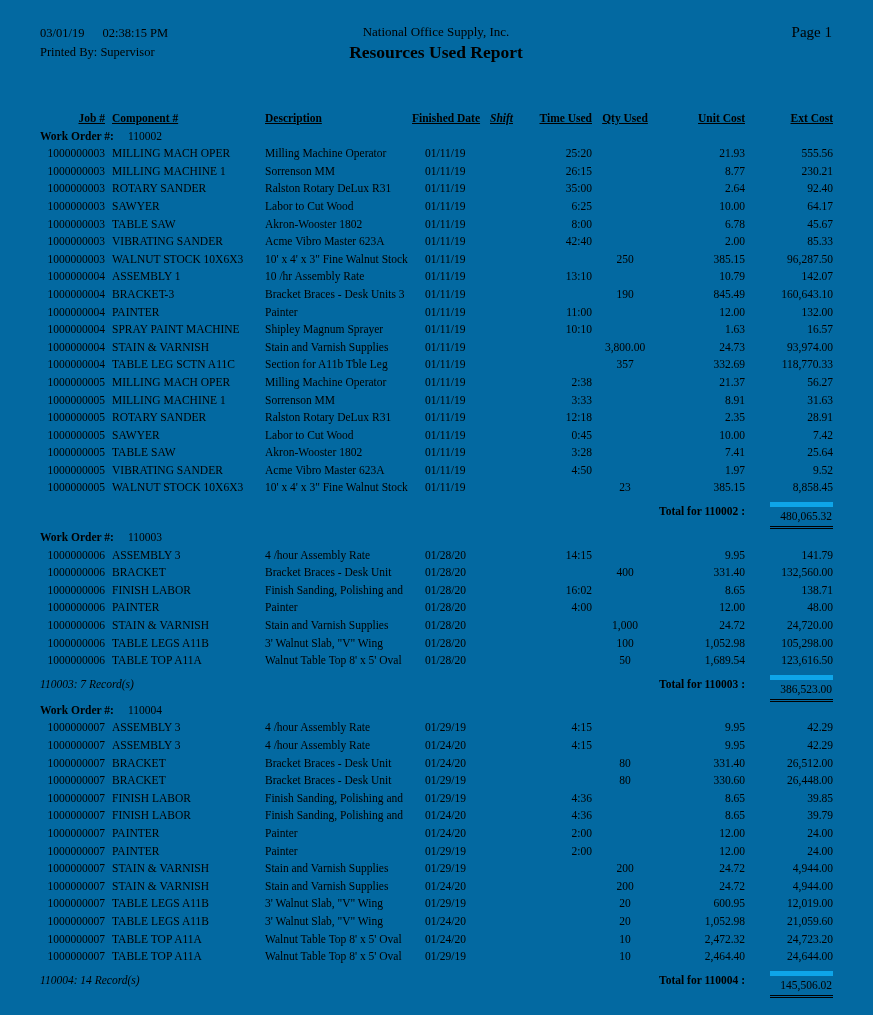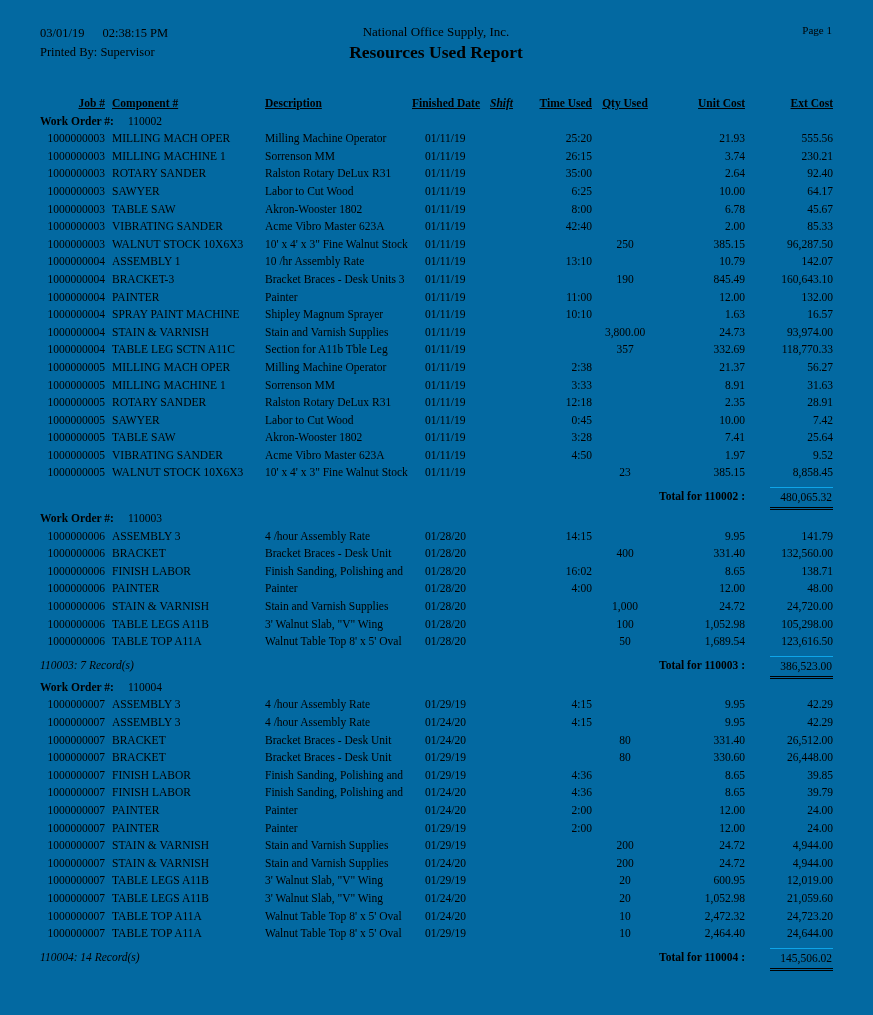--- a/index.html
+++ b/index.html
@@ -6,52 +6,52 @@
   .page {
     width:873px; height:1015px; background:#0369a1; color:#000;
     font-family:"Liberation Serif","DejaVu Serif",serif;
     font-size:11.5px; position:relative; overflow:hidden; box-sizing:border-box;
   }
   
   .report-header { display:flex; align-items:flex-start; padding:24px 41px 0 40px; }
   .rh-left  { width:225px; font-size:12.5px; line-height:1.55; }
   .rh-time  { margin-left:18px; }
   .rh-center{ flex:1; text-align:center; }
-  .rh-right { width:225px; text-align:right; font-size:11px; }
+  .rh-right { width:225px; text-align:right; font-size:15px; }
   .company  { font-size:13px; }
   .report-title { font-size:17.5px; font-weight:bold; margin-top:2px; }
   
   .table-area { padding:0 40px; }
   .grid-row {
     display:grid;
     grid-template-columns:72px 153px 147px 78px 35px 67px 66px 87px 88px;
     line-height:17.6px; white-space:nowrap; align-items:baseline;
   }
-  .thead { margin-top:32px; }
+  .thead { margin-top:47px; }
   .th { font-weight:bold; text-decoration:underline; }
   .c-job  { text-align:right; padding-right:7px; }
   .c-comp { text-align:left; }
   .c-desc { text-align:left; }
   .c-date { text-align:left; }
   .row .c-date { padding-left:13px; }
   .c-shift{ text-align:left;font-style:italic; }
   .c-time { text-align:right; }
   .c-qty  { text-align:center; }
   .c-unit { text-align:right; }
   .c-ext  { text-align:right; }
   
   .group-header { line-height:17.6px; }
   .wo-label { font-weight:bold; display:inline-block; width:88px; }
   .group-footer { margin-top:5px; line-height:18px; align-items:flex-start; }
   .records { grid-column:1 / 6; font-style:italic; }
   .total-label { grid-column:6 / 9; text-align:right; font-weight:bold; }
   .total-value-wrap { grid-column:9 / 10; text-align:right; }
   .total-value {
     display:inline-block; min-width:60px; text-align:right;
-    border-top:1px solid #0ea5e9; border-bottom:3px double #000;
+    border-top:5px solid #0ea5e9; border-bottom:3px double #000;
     padding:0 1px 1px 2px;
   }
 </style>
 </head>
 <body>
 
 <div class="page">
 
   <div class="report-header">
     <div class="rh-left">
@@ -96,21 +96,21 @@
   </div>
 
   <div class="grid-row row">
     <span class="c-job">1000000003</span>
     <span class="c-comp">MILLING MACHINE 1</span>
     <span class="c-desc">Sorrenson MM</span>
     <span class="c-date">01/11/19</span>
     <span class="c-shift"></span>
     <span class="c-time">26:15</span>
     <span class="c-qty"></span>
-    <span class="c-unit">3.74</span>
+    <span class="c-unit">8.77</span>
     <span class="c-ext">230.21</span>
   </div>
 
   <div class="grid-row row">
     <span class="c-job">1000000003</span>
     <span class="c-comp">ROTARY SANDER</span>
     <span class="c-desc">Ralston Rotary DeLux R31</span>
     <span class="c-date">01/11/19</span>
     <span class="c-shift"></span>
     <span class="c-time">35:00</span>

